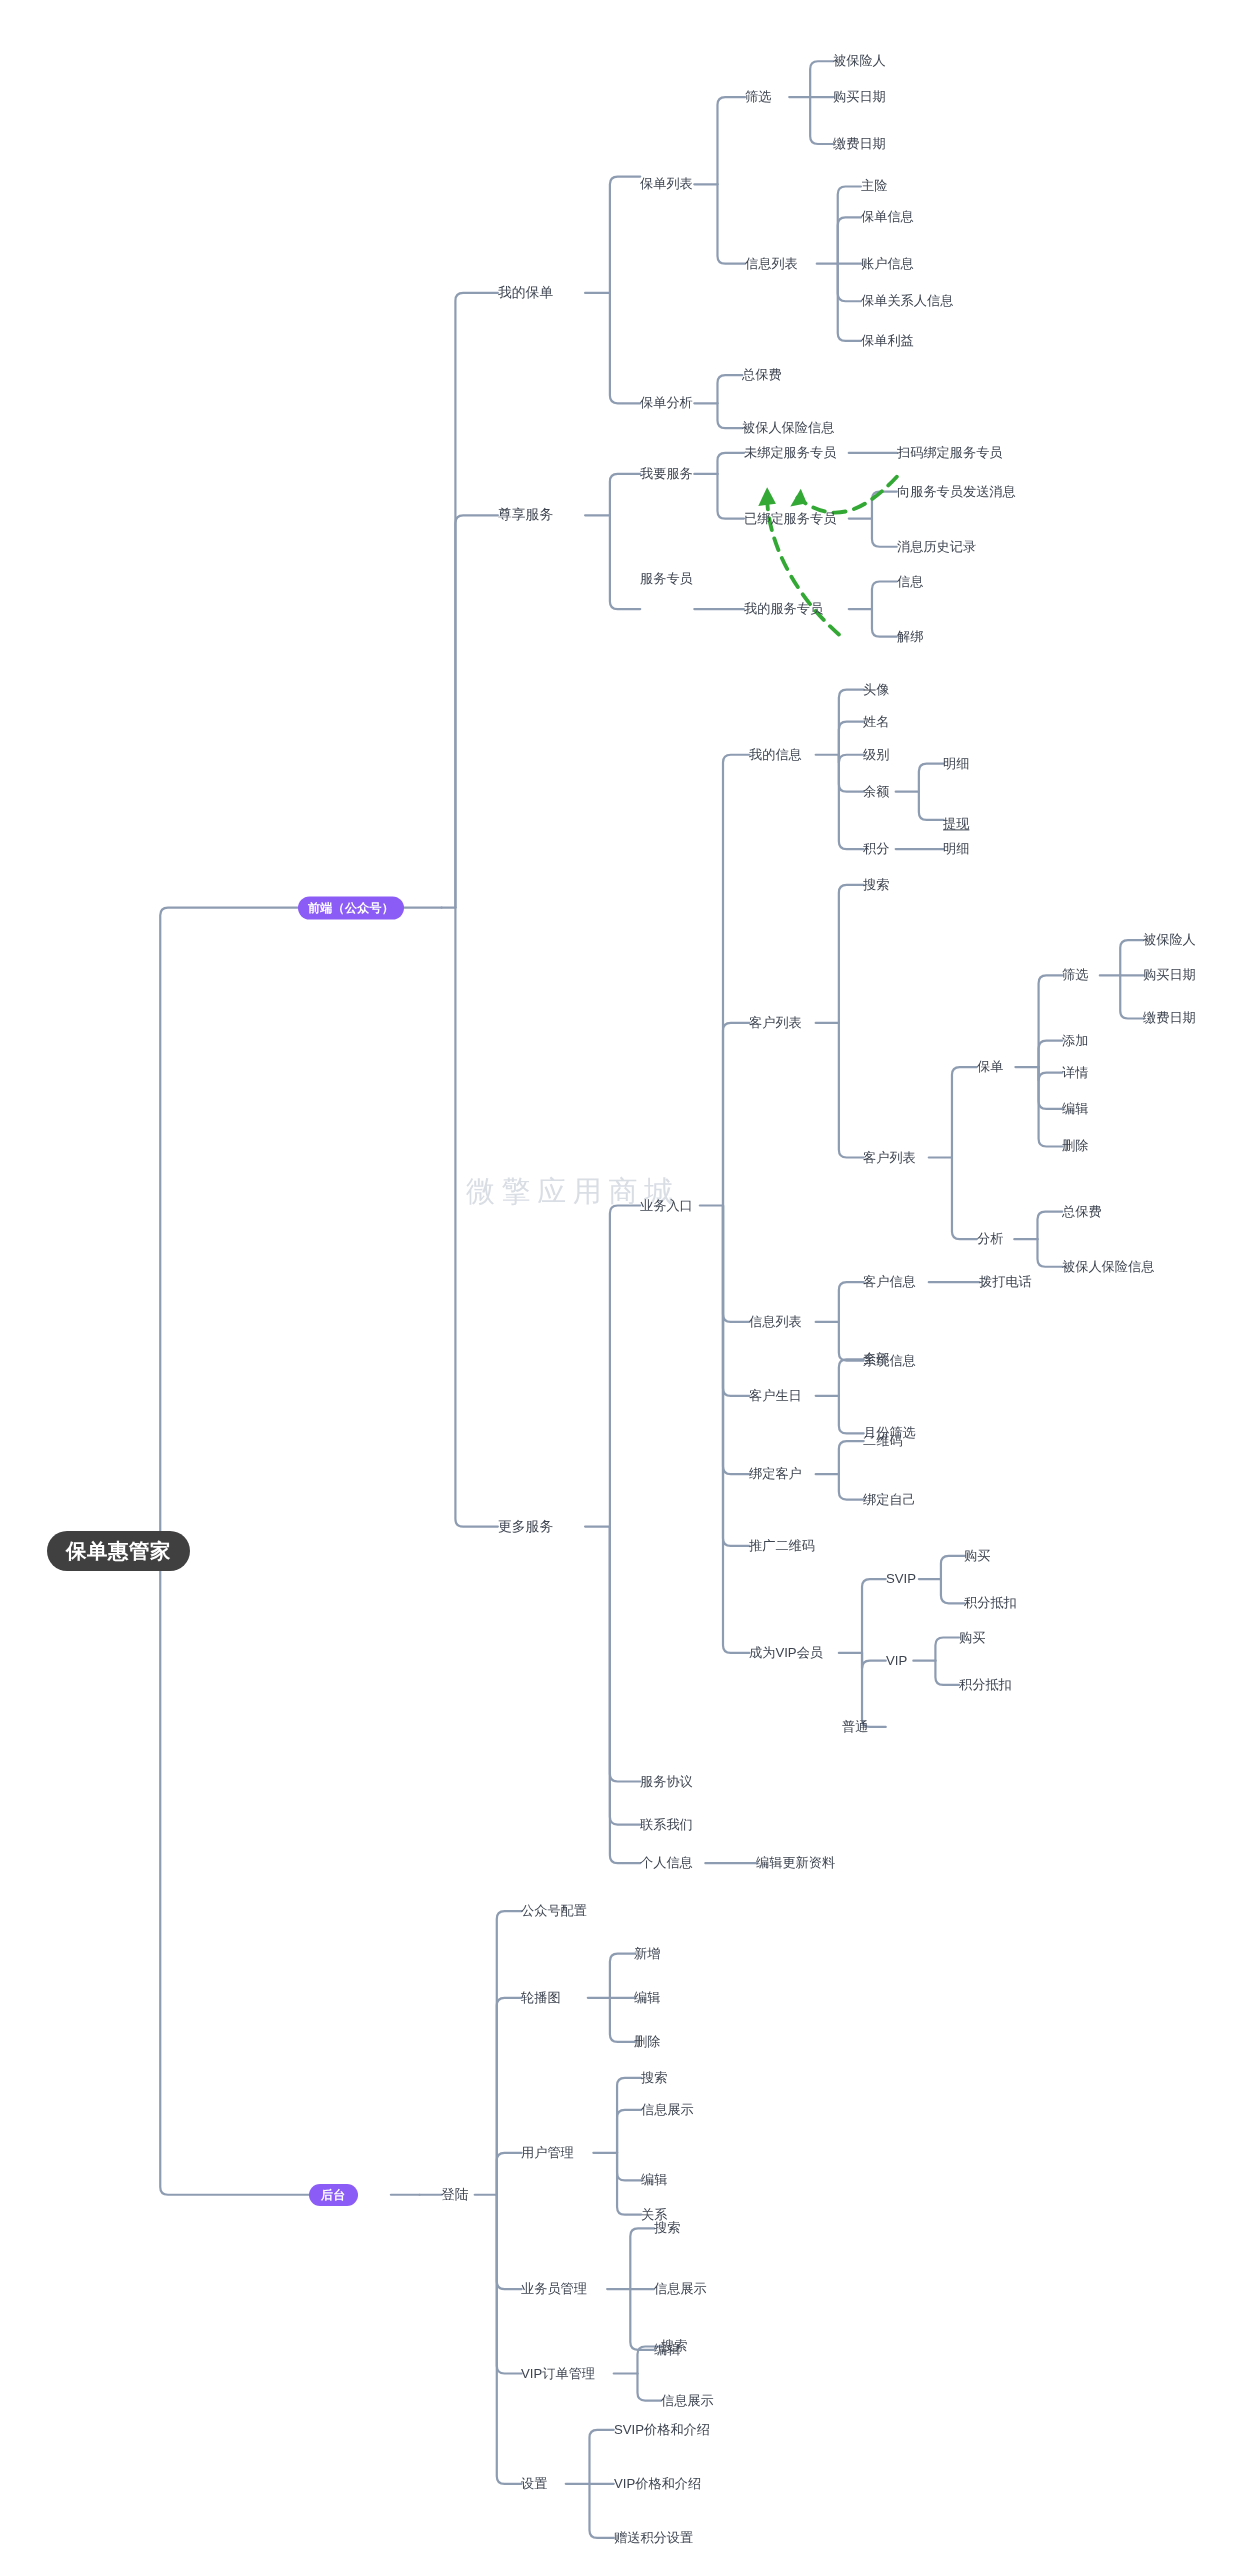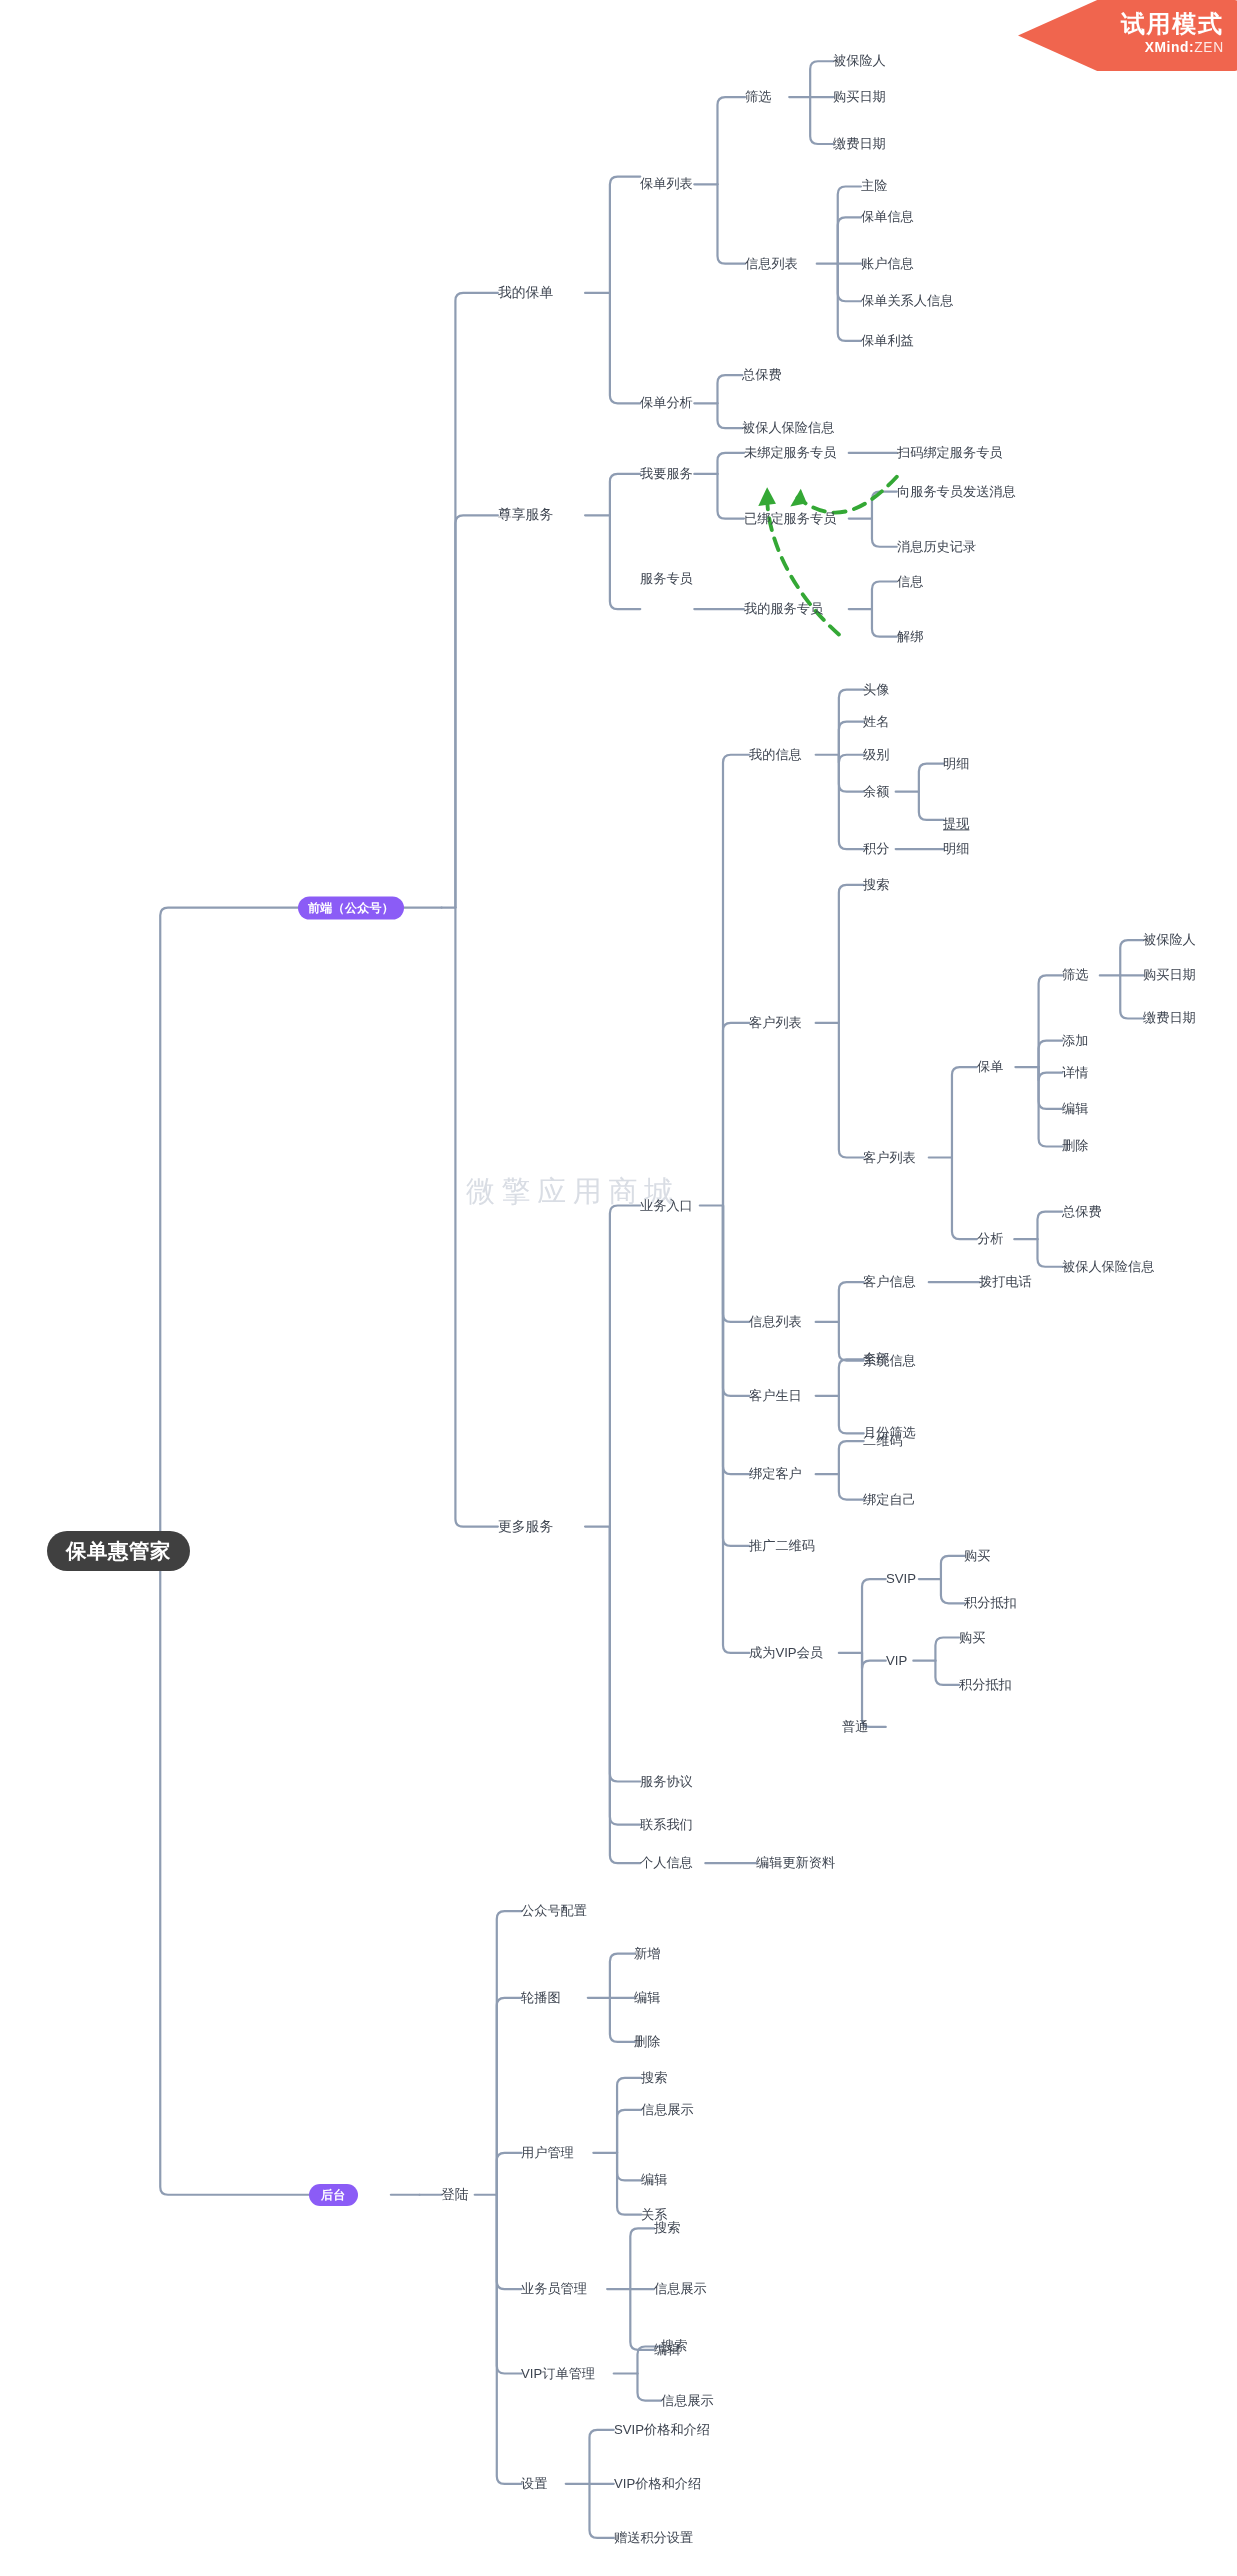--- a/index.html
+++ b/index.html
@@ -219,25 +219,20 @@
     <g fill="none" stroke="#34a835" stroke-width="7" stroke-dasharray="22 16" stroke-linecap="round">
       <path d="M 1625 864 C 1555 940, 1500 945, 1445 902"></path>
       <path d="M 1520 1150 C 1440 1080, 1390 980, 1390 900"></path>
     </g>
     <g fill="#34a835">
       <path d="M 1451 886 L 1432 918 L 1462 912 Z"></path>
       <path d="M 1390 883 L 1374 917 L 1406 913 Z"></path>
     </g>
   </svg>
 
-  <div id="trial">
-    <div class="shape"></div>
-    <div class="t1">试用模式</div>
-    <div class="t2"><b>XMind:</b><span>ZEN</span></div>
-  </div>
 
   <div id="watermark">微擎应用商城</div>
 
   <div class="pill pill-root" style="left:47px;top:1551px;">保单惠管家</div>
   <div class="pill pill-branch" style="left:298px;top:908px;">前端（公众号）</div>
   <div class="pill pill-branch small" style="left:309px;top:2195px;">后台</div>
 
   <div class="node" style="left:498px;top:293px;">我的保单</div>
   <div class="node lvl3" style="left:640px;top:184px;">保单列表</div>
   <div class="node lvl4" style="left:745px;top:97px;">筛选</div>

